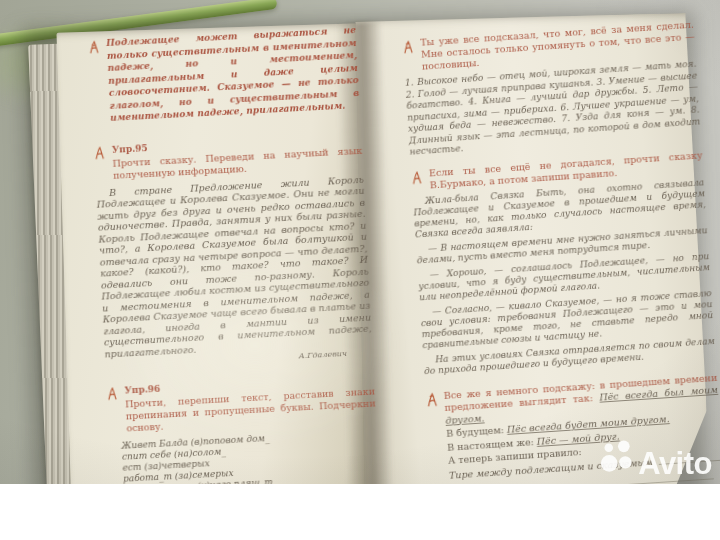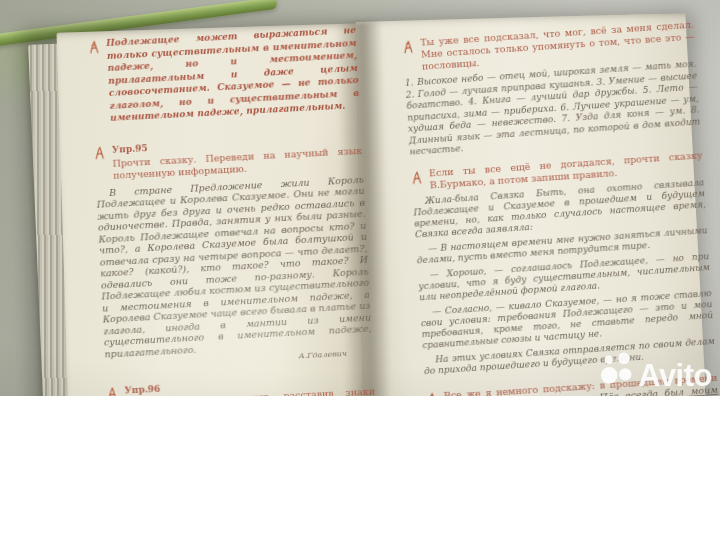--- a/index.html
+++ b/index.html
@@ -1,17 +1,17 @@
 <!DOCTYPE html>
 <html><head>
 <meta charset="utf-8">
 <style>
   html,body{margin:0;padding:0;}
   .scene{
-    position:relative; width:720px; height:396px; overflow:hidden;
+    position:relative; width:720px; height:484px; overflow:hidden;
     background:linear-gradient(105deg,#a2a596 0%,#aeb1a4 28%,#bcbdb3 55%,#c9c9c3 78%,#c3c3bd 100%);
     font-family:"DejaVu Serif","Liberation Serif",serif;
   }
   .green-glow{position:absolute;left:-34px;top:18px;width:150px;height:90px;
     background:radial-gradient(closest-side,rgba(158,178,118,.55),rgba(158,178,118,0));
     filter:blur(6px);}
   .green-pencil{position:absolute;left:-14px;top:16px;width:292px;height:12px;border-radius:7px;
     background:linear-gradient(180deg,#b7cc83 0%,#8aa857 45%,#647f35 100%);
     transform:rotate(-7.6deg);box-shadow:0 2px 4px rgba(60,70,40,.35);}
   .book-shadow{position:absolute;left:28px;top:20px;width:672px;height:505px;

